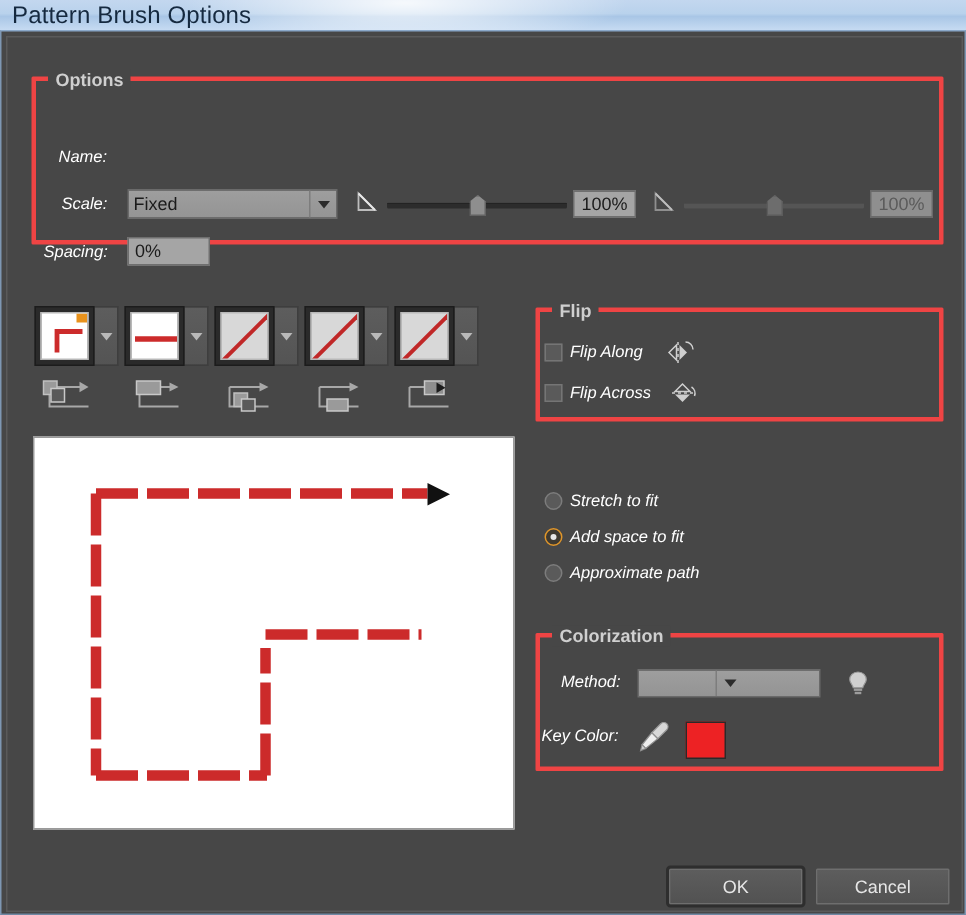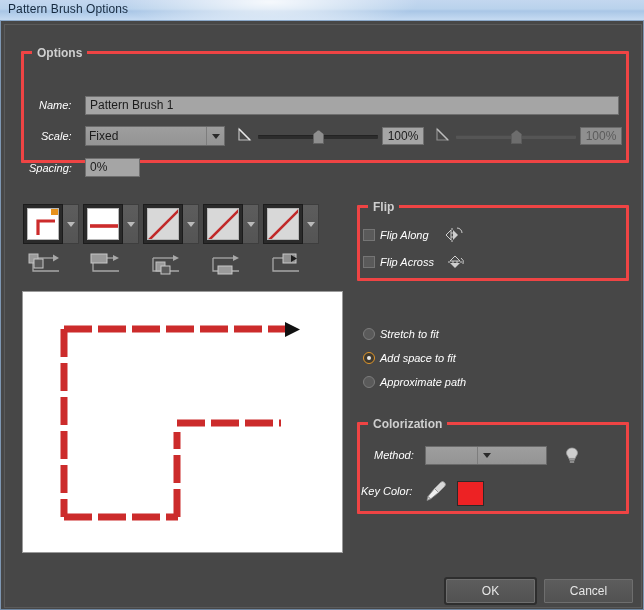--- a/index.html
+++ b/index.html
@@ -16,21 +16,21 @@
     position: absolute; left: 0; top: 0; width: 644px; height: 20px;
     background: linear-gradient(to bottom, #c3d7ef 0%, #b9d2ec 45%, #a9c6e6 55%, #c6dbf2 100%);
     overflow: hidden;
   }
   #titlebar .glow {
     position: absolute; left: 120px; top: -28px; width: 300px; height: 60px;
     background: radial-gradient(ellipse at center, rgba(255,255,255,.85) 0%, rgba(255,255,255,0) 70%);
   }
   #title-text {
     position: absolute; left: 8px; top: 2px;
-    font-size: 12px; color: #15293f; letter-spacing: .1px;
+    font-size: 16px; color: #15293f; letter-spacing: .1px;
   }
 
   
   #dialog {
     position: absolute; left: 0; top: 20px; width: 644px; height: 590px;
     background: #474747;
     border-top: 1px solid #8aa8c9;
     border-left: 1px solid #7e97b3;
     border-right: 1px solid #7e97b3;
     border-bottom: 1px solid #6f88a3;
@@ -211,21 +211,20 @@
 </div>
 
 <div id="dialog">
 <div id="dialog-inner">
 
   <div class="group" style="left:16px; top:26px; width:608px; height:112px;">
     <span class="legend">Options</span>
   </div>
 
   <span class="lbl" style="left:34px; top:74px;">Name:</span>
-  <div class="txtbox" style="left:80px; top:71px; width:534px; height:19px;">Pattern Brush 1</div>
 
   <span class="lbl" style="left:36px; top:105px;">Scale:</span>
   <div class="combo" style="left:80px; top:101px; width:140px; height:20px;">
     <span class="cval">Fixed</span>
     <span class="carrow">
           <i class="tri-dn"></i>
         </span>
   </div>
 
   <svg class="icon" style="left:231px; top:101px;" width="18" height="18" viewBox="0 0 18 18">

